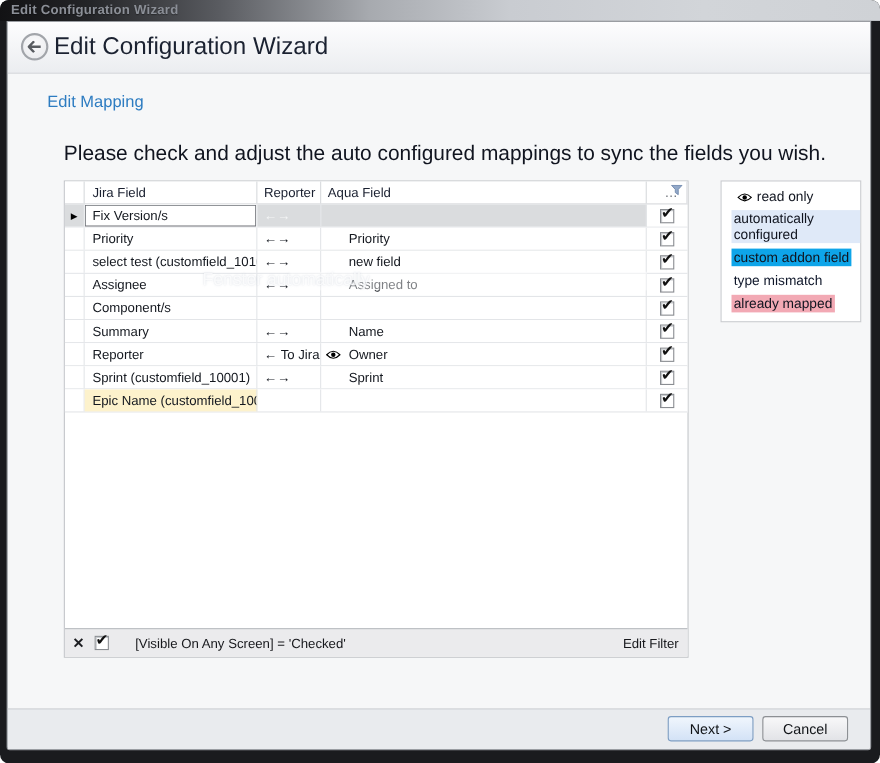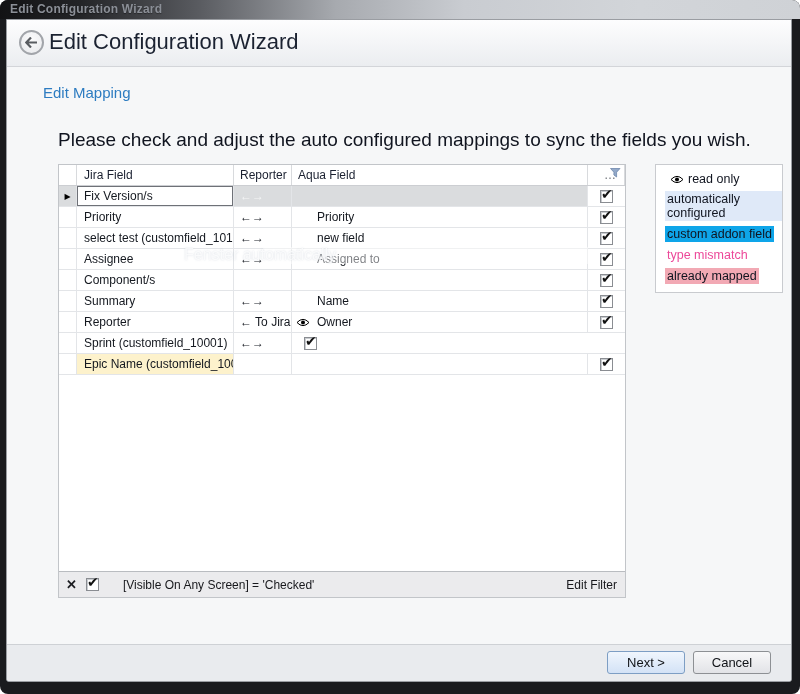--- a/index.html
+++ b/index.html
@@ -259,20 +259,23 @@
             <div class="cell c-chk">
               <div class="cb">
                 <div class="tick">✔</div>
               </div>
             </div>
           </div>
           <div class="g-row">
             <div class="cell c-ind"></div>
             <div class="cell c-jira">Sprint (customfield_10001)</div>
             <div class="cell c-dir">←→</div>
+            <div class="cell c-aqua">
+              <div class="aqua-text">Sprint</div>
+            </div>
             <div class="cell c-chk">
               <div class="cb">
                 <div class="tick">✔</div>
               </div>
             </div>
           </div>
           <div class="g-row">
             <div class="cell c-ind"></div>
             <div class="cell c-jira hl-addon">Epic Name (customfield_10004)</div>
             <div class="cell c-dir"></div>
@@ -295,21 +298,21 @@
       </div>
     </div>
 
     <div class="legend">
         <div class="legend-item"><div class="legend-eye" style="display: inline-block;"><svg width="14" height="9" viewBox="0 0 14 9">
               <path d="M1 4.5 Q7 -1.8 13 4.5 Q7 10.8 1 4.5 Z" fill="none" stroke="#000" stroke-width="1"></path>
               <circle cx="7" cy="4.5" r="2" fill="#000"></circle>
             </svg></div>read only</div>
         <div class="legend-item"><div class="swatch" style="display: inline-block; background: rgb(223, 233, 248);">automatically configured</div></div>
         <div class="legend-item"><div class="swatch" style="display: inline-block; background: #0ea5e9;">custom addon field</div></div>
-        <div class="legend-item"><div class="swatch" style="display: inline-block; color: #ec4899; text-align: center;">type mismatch</div></div>
+        <div class="legend-item"><div class="swatch" style="display: inline-block; color: #0f172a; text-align: center;">type mismatch</div></div>
         <div class="legend-item"><div class="swatch" style="display: inline-block; background: rgb(242, 169, 180);">already mapped</div></div>
       </div>
 
     <div class="wm-band"></div>
     <div class="wm-text">Fenster automatically</div>
 
     <div class="footer">
       <div class="btn btn-next">Next &gt;</div>
       <div class="btn btn-cancel">Cancel</div>
     </div>

